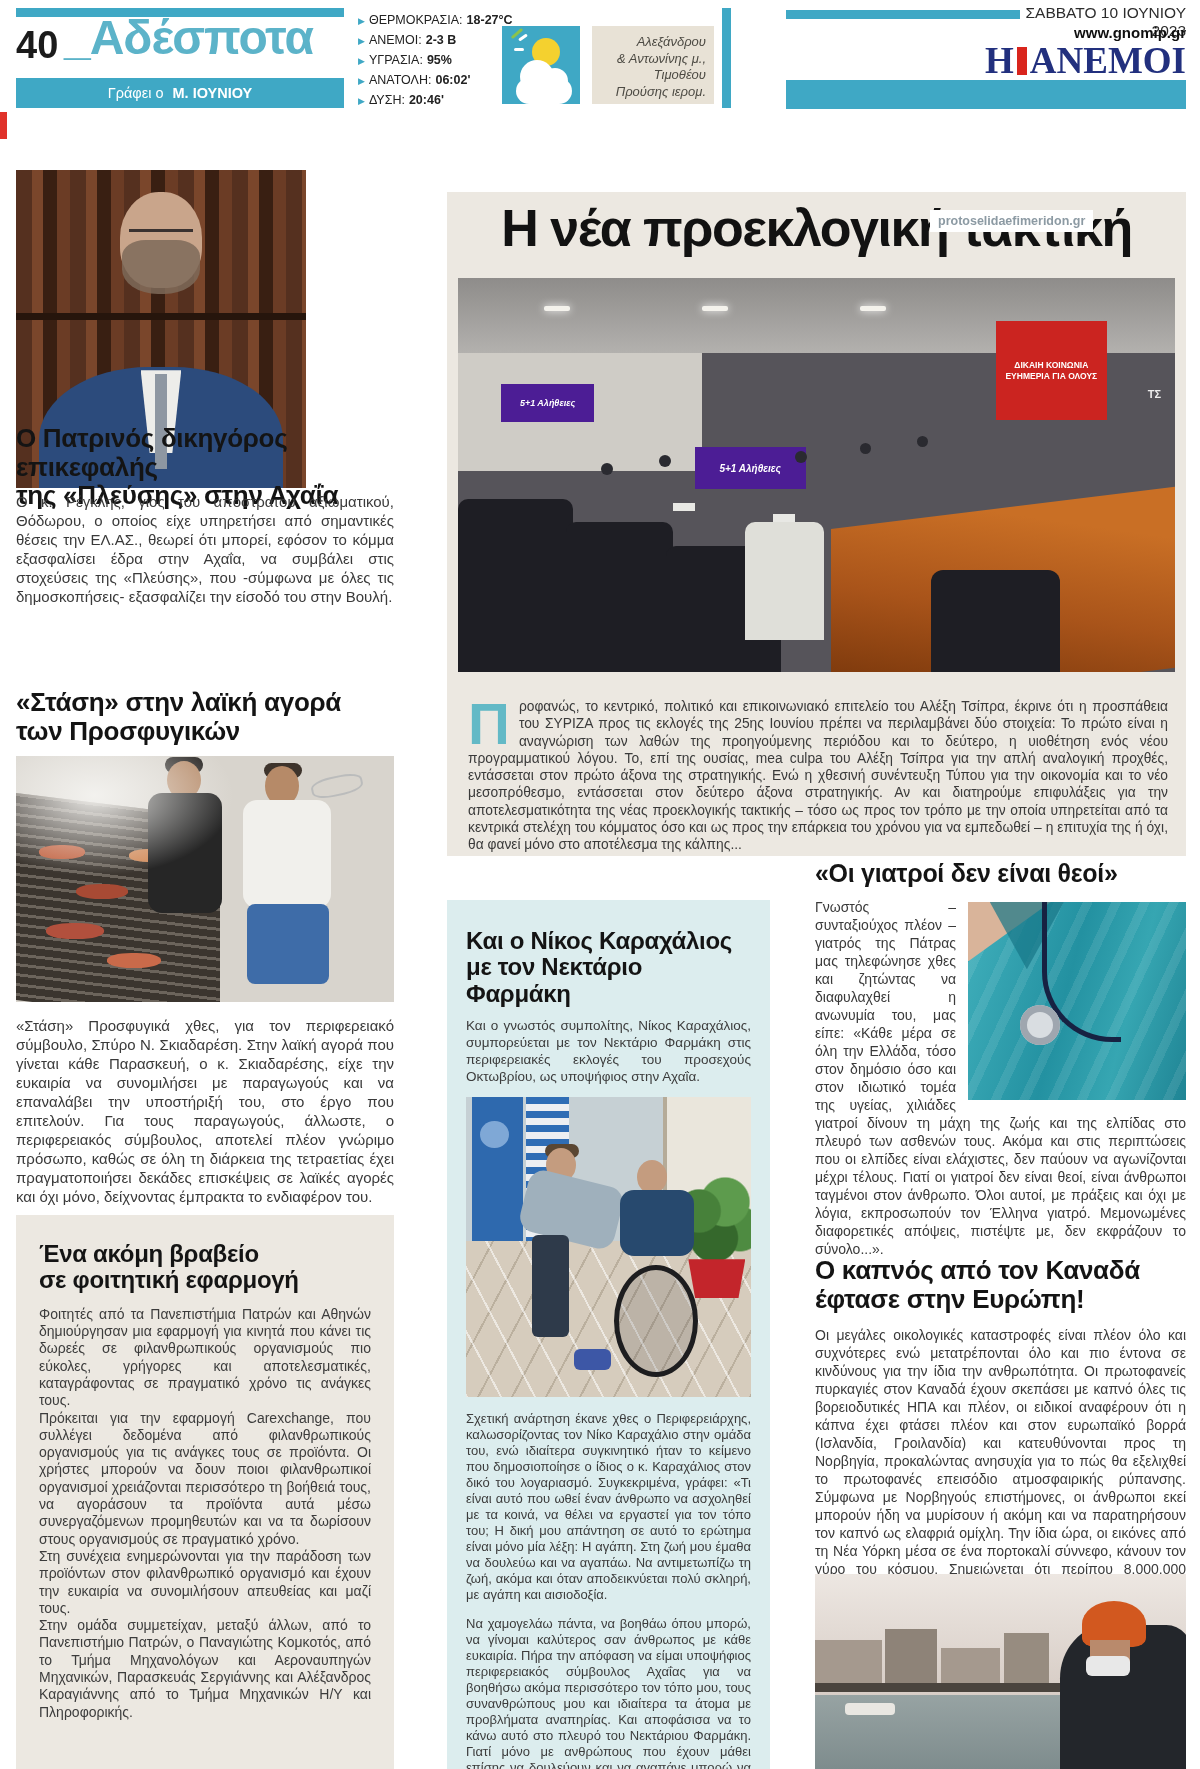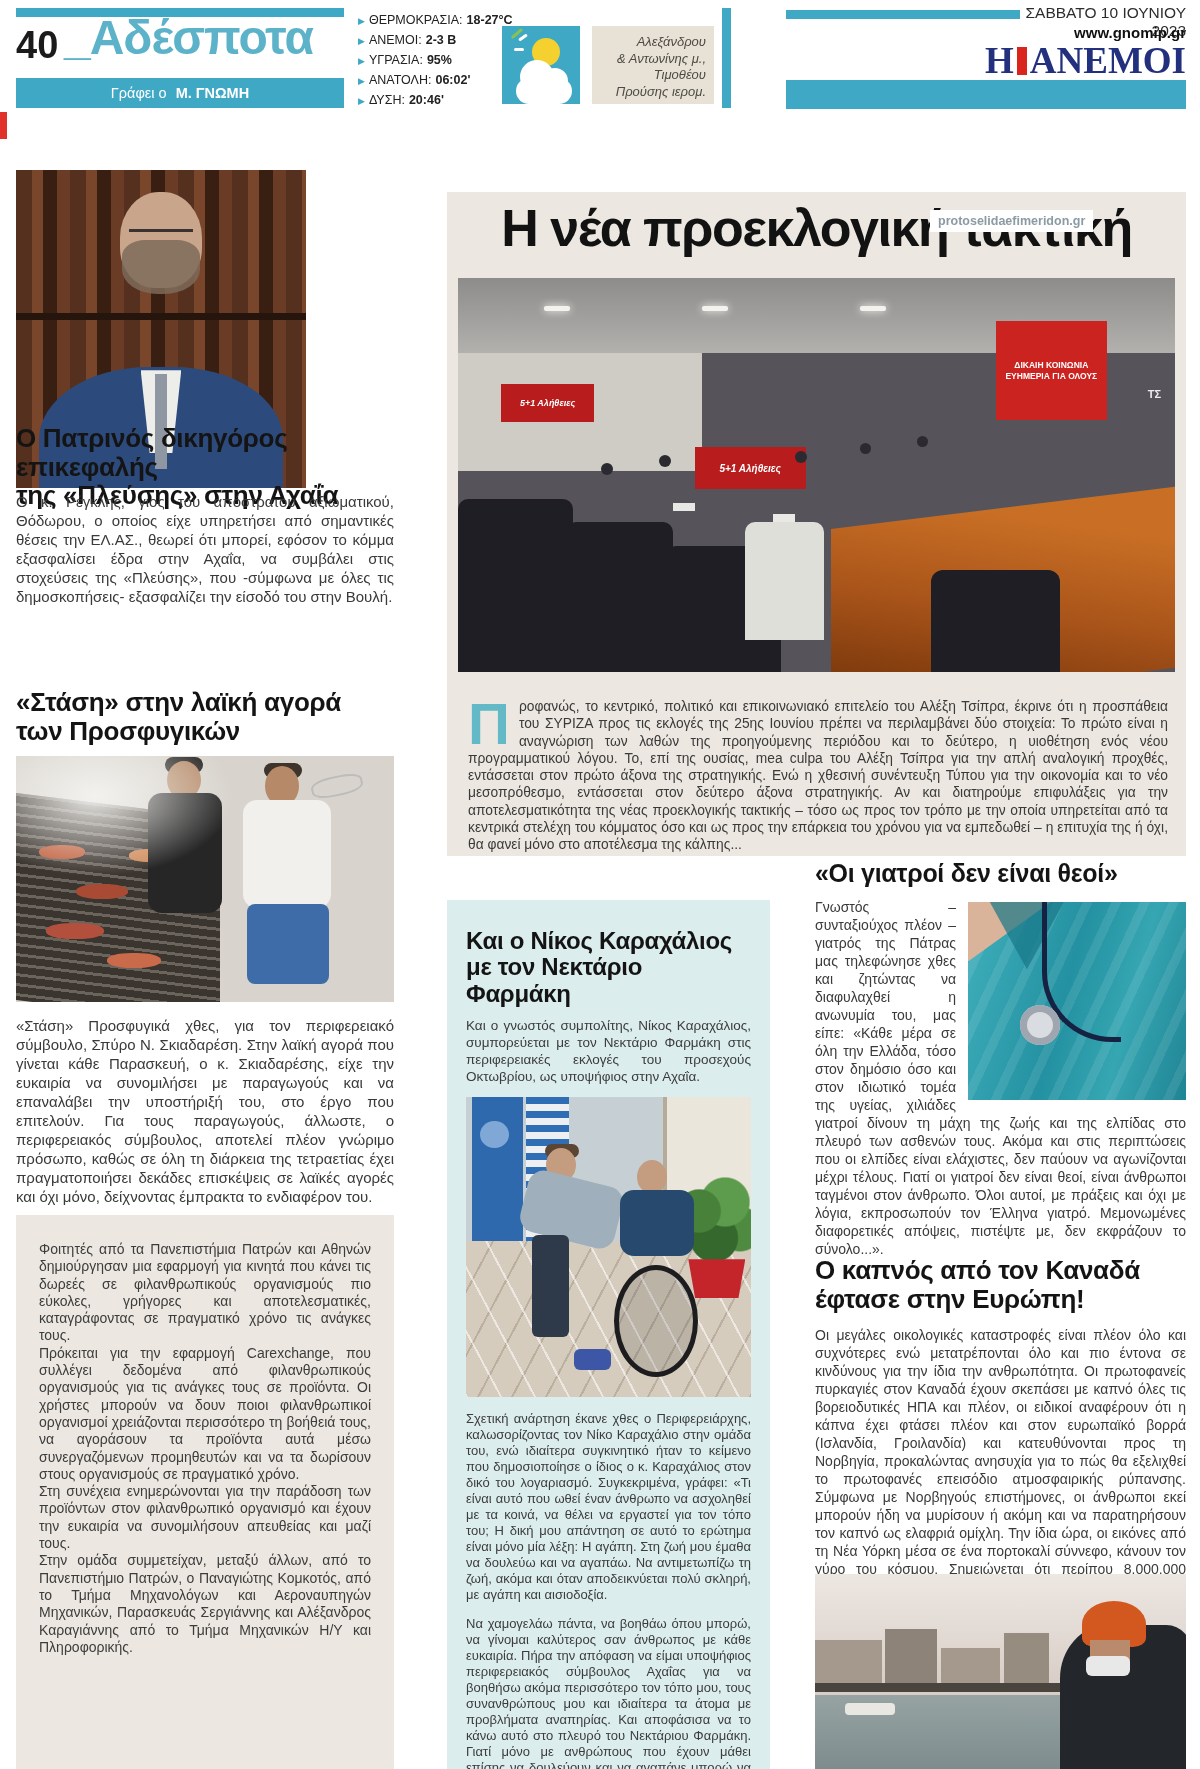--- a/index.html
+++ b/index.html
@@ -71,21 +71,21 @@
   .lw-glasses{position:absolute;left:39%;top:18.5%;width:22%;height:9px;border-top:3px solid #3a3230;}
   .lw-suit{position:absolute;left:8%;top:62%;width:84%;height:38%;background:#2C4B7C;border-radius:45% 45% 0 0/60% 60% 0 0;}
   .lw-shirt{position:absolute;left:43%;top:63%;width:14%;height:26%;background:#EDEDEA;
             clip-path:polygon(0 0,100% 0,78% 100%,22% 100%);}
   .lw-tie{position:absolute;left:48%;top:64%;width:4%;height:30%;background:#8E97A2;}
 
   .ph-conf{left:458px;top:278px;width:717px;height:394px;background:#56545A;}
   .cf-ceiling{position:absolute;left:0;top:0;width:100%;height:19%;background:linear-gradient(#8E8C8A,#B3B1AE);}
   .cf-light{position:absolute;top:7%;width:26px;height:5px;background:#F4F2EC;border-radius:2px;box-shadow:0 0 8px #fff;}
   .cf-wallL{position:absolute;left:0;top:19%;width:34%;height:30%;background:#CFCCC6;}
-  .cf-screen{position:absolute;background:#b91c1c;color:#fff;font-style:italic;font-weight:700;
+  .cf-screen{position:absolute;background:#4c1d95;color:#fff;font-style:italic;font-weight:700;
              display:flex;align-items:center;justify-content:center;text-align:center;}
   .cf-s1{left:6%;top:27%;width:13%;height:9.5%;font-size:9px;}
   .cf-s2{left:33%;top:43%;width:15.5%;height:10.5%;font-size:10px;}
   .cf-red{position:absolute;left:75%;top:11%;width:15.5%;height:25%;background:#CB2420;color:#fff;
           font-weight:700;font-size:8.5px;line-height:11px;display:flex;align-items:center;text-align:center;padding:0 6px;box-sizing:border-box;}
   .cf-edge{position:absolute;left:96.2%;top:28%;color:#EDEDED;font-weight:700;font-size:11px;}
   .cf-carpet{position:absolute;left:58%;top:36%;width:42%;height:34%;background:linear-gradient(100deg,#8F3A31,#B04A3C 60%,#C2564­4);}
   .cf-desk{position:absolute;left:52%;top:58%;width:50%;height:46%;background:linear-gradient(15deg,#6E3008,#A9541A 45%,#C96F25 80%);transform:skewY(-7deg);}
   .cf-dark{position:absolute;background:#1E1E24;border-radius:10px 10px 0 0;}
   .cf-head{position:absolute;border-radius:50%;background:#2A2A30;}
@@ -169,21 +169,21 @@
 </head>
 <body>
 
 <div id="page">
 
   <div class="abs h-bar1"></div>
   <div class="abs h-pagenum">40</div>
   <div class="abs h-section">_Αδέσποτα</div>
   <div class="abs h-byline">
     <span>Γράφει ο</span>
-    <b>Μ. ΓΝΩΜΗ</b>
+    <b>Μ. ΙΟΥΝΙΟΥ</b>
   </div>
   <div class="abs red-notch"></div>
 
   <div class="abs wx">
     <div class="wx-row">
       <span class="wx-b">▶</span>
       <span class="wx-l">ΘΕΡΜΟΚΡΑΣΙΑ:</span>
       <span class="wx-v">18-27°C</span>
     </div>
     <div class="wx-row">
@@ -271,20 +271,22 @@
     <div class="gr-manB-torso"></div>
     <div class="gr-manB-jeans"></div>
     <div class="gr-smoke"></div>
   </div>
 
   <div class="abs body-text a2-body">
     <p>«Στάση» Προσφυγικά χθες, για τον περιφερειακό σύμβουλο, Σπύρο Ν. Σκιαδαρέση. Στην λαϊκή αγορά που γίνεται κάθε Παρασκευή, ο κ. Σκιαδαρέσης, είχε την ευκαιρία να συνομιλήσει με παραγωγούς και να επαναλάβει την υποστήριξή του, στο έργο που επιτελούν. Για τους παραγωγούς, άλλωστε, ο περιφερειακός σύμβουλος, αποτελεί πλέον γνώριμο πρόσωπο, καθώς σε όλη τη διάρκεια της τετραετίας έχει πραγματοποιήσει δεκάδες επισκέψεις σε λαϊκές αγορές και όχι μόνο, δείχνοντας έμπρακτα το ενδιαφέρον του.</p>
   </div>
 
   <div class="abs box-vraveio">
+    <div class="hl pre">Ένα ακόμη βραβείο
+σε φοιτητική εφαρμογή</div>
     <p>Φοιτητές από τα Πανεπιστήμια Πατρών και Αθηνών δημιούργησαν μια εφαρμογή για κινητά που κάνει τις δωρεές σε φιλανθρωπικούς οργανισμούς πιο εύκολες, γρήγορες και αποτελεσματικές, καταγράφοντας σε πραγματικό χρόνο τις ανάγκες τους.</p>
     <p>Πρόκειται για την εφαρμογή Carexchange, που συλλέγει δεδομένα από φιλανθρωπικούς οργανισμούς για τις ανάγκες τους σε προϊόντα. Οι χρήστες μπορούν να δουν ποιοι φιλανθρωπικοί οργανισμοί χρειάζονται περισσότερο τη βοήθειά τους, να αγοράσουν τα προϊόντα αυτά μέσω συνεργαζόμενων προμηθευτών και να τα δωρίσουν στους οργανισμούς σε πραγματικό χρόνο.</p>
     <p>Στη συνέχεια ενημερώνονται για την παράδοση των προϊόντων στον φιλανθρωπικό οργανισμό και έχουν την ευκαιρία να συνομιλήσουν απευθείας και μαζί τους.</p>
     <p>Στην ομάδα συμμετείχαν, μεταξύ άλλων, από το Πανεπιστήμιο Πατρών, ο Παναγιώτης Κομκοτός, από το Τμήμα Μηχανολόγων και Αεροναυπηγών Μηχανικών, Παρασκευάς Σεργιάννης και Αλέξανδρος Καραγιάννης από το Τμήμα Μηχανικών Η/Υ και Πληροφορικής.</p>
   </div>
 
   <div class="abs main-block"></div>
   <div class="abs main-headline">Η νέα προεκλογική τακτική</div>
   <div class="abs watermark">protoselidaefimeridon.gr</div>
 

